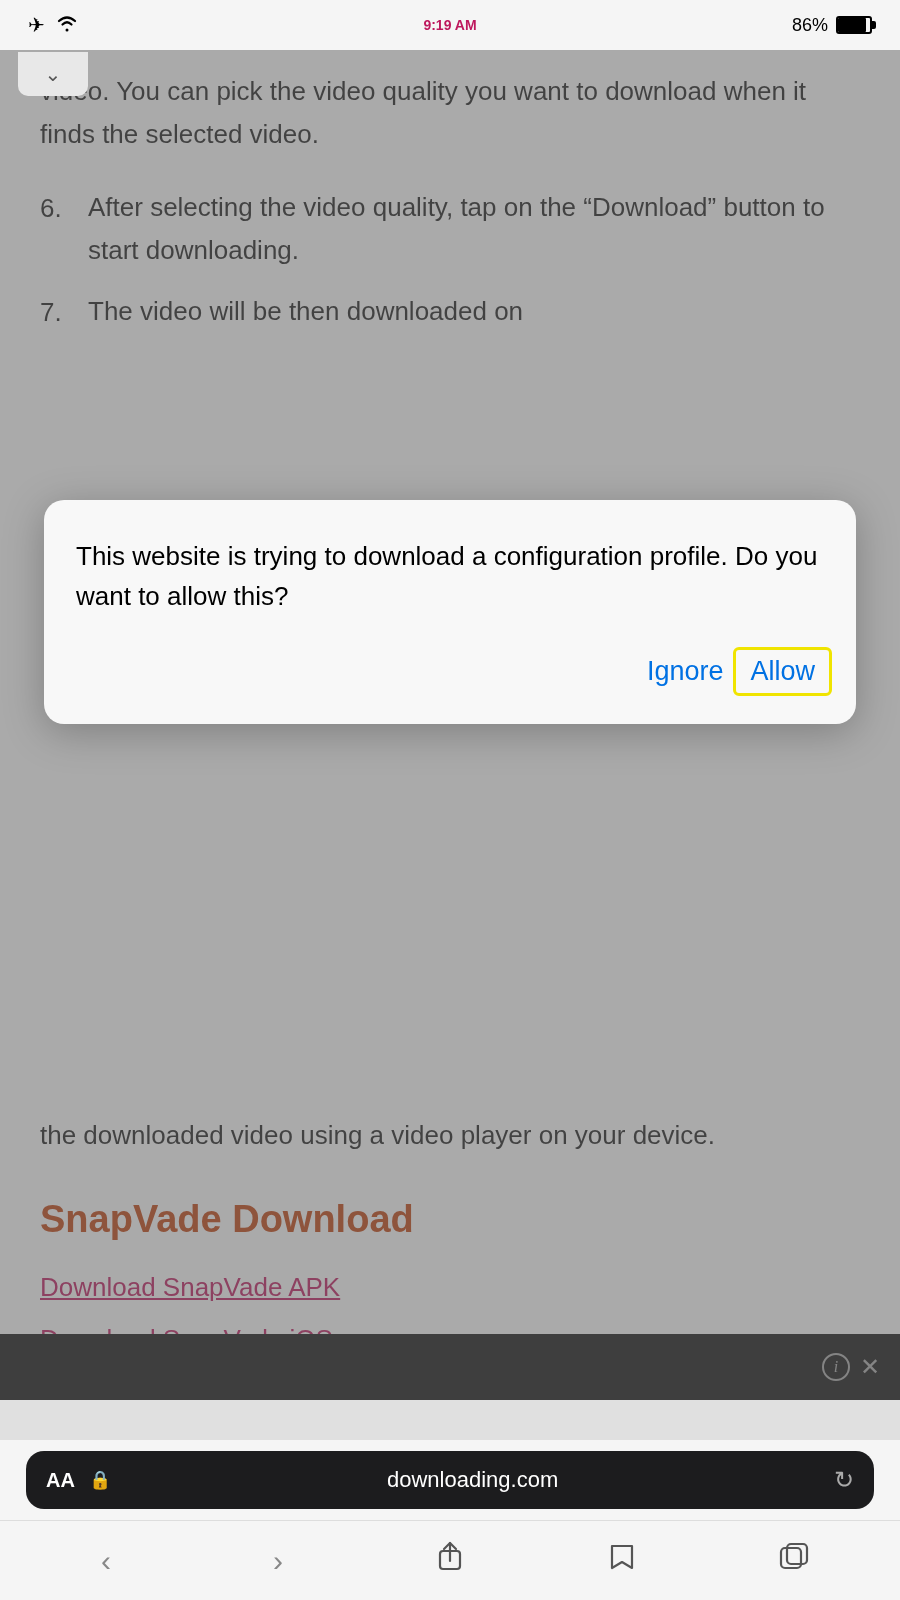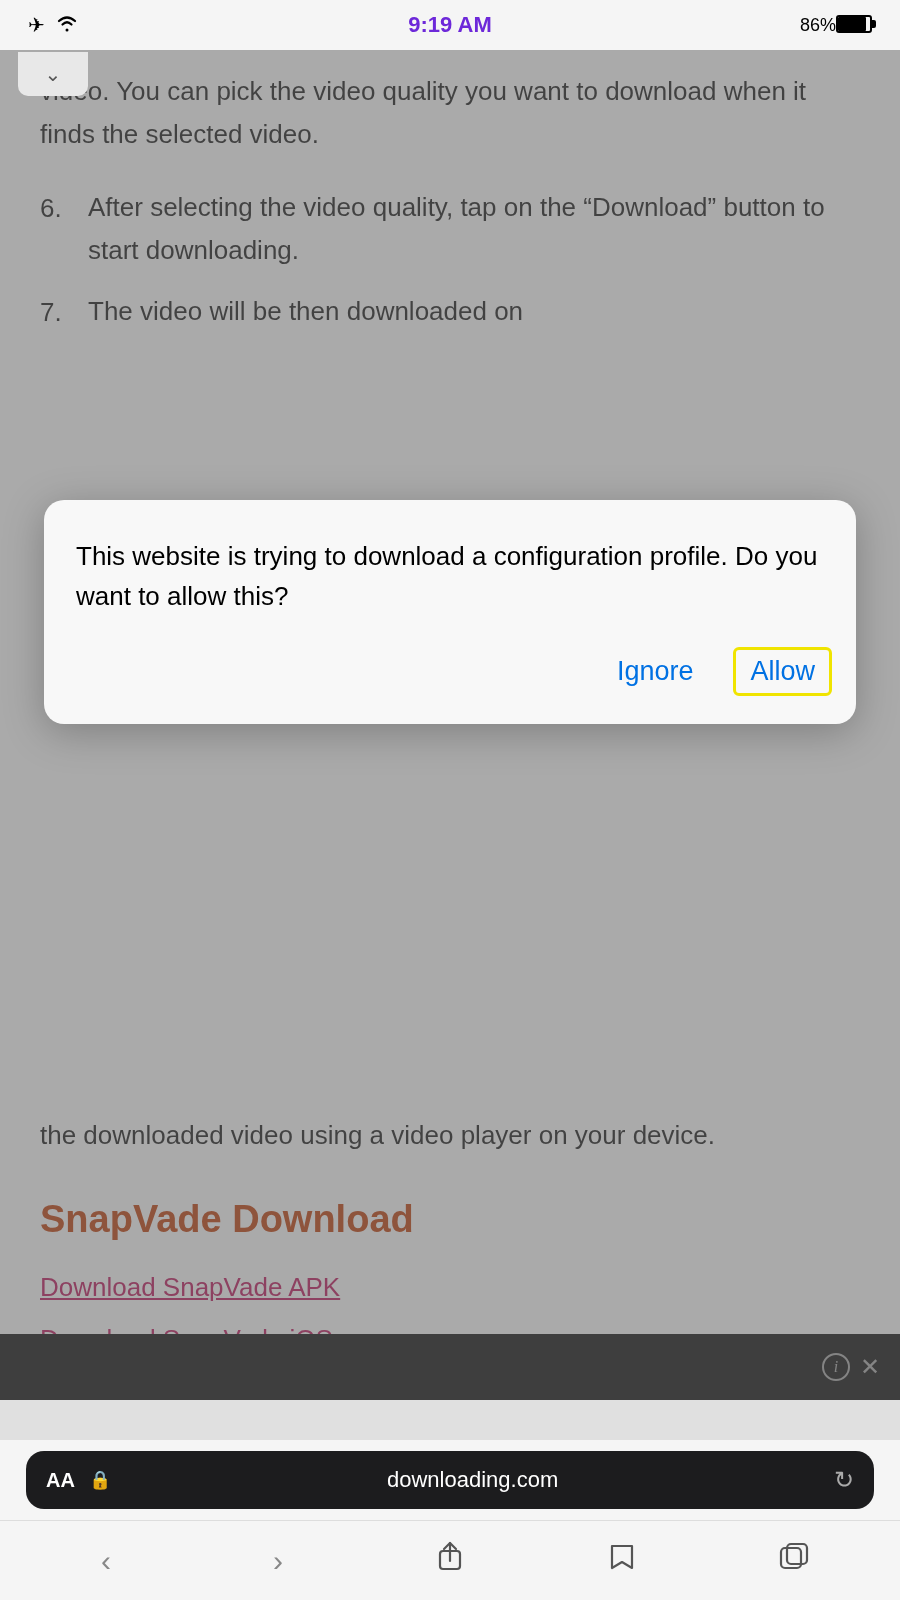--- a/index.html
+++ b/index.html
@@ -27,30 +27,31 @@
       justify-content: space-between;
       padding: 0 28px;
       z-index: 100;
     }
     .status-left {
       display: flex;
       align-items: center;
       gap: 10px;
     }
     .status-center {
-      font-size: 22px;
+      font-size: 14px;
       font-weight: 600;
-      color: #6d28d9;
+      color: #be185d;
       position: absolute;
       left: 50%;
       transform: translateX(-50%);
     }
     .status-right {
       display: flex;
-      align-items: flex-start;
+      align-items: center;
+      gap: 8px;
       font-size: 18px;
       font-weight: 500;
       color: #000;
     }
     .airplane-icon { font-size: 20px; }
     .wifi-icon { font-size: 18px; }
     .battery-pct { font-size: 18px; font-weight: 500; }
     .battery-icon {
       width: 36px;
       height: 18px;
@@ -152,21 +153,20 @@
       font-size: 26px;
       font-weight: 400;
       color: #000;
       line-height: 1.55;
       margin-bottom: 30px;
     }
     .alert-buttons {
       display: flex;
       justify-content: flex-end;
       align-items: center;
-      gap: 30px;
     }
     .alert-btn {
       font-size: 27px;
       font-weight: 500;
       background: none;
       border: none;
       cursor: pointer;
       padding: 6px 10px;
     }
     .btn-ignore {

